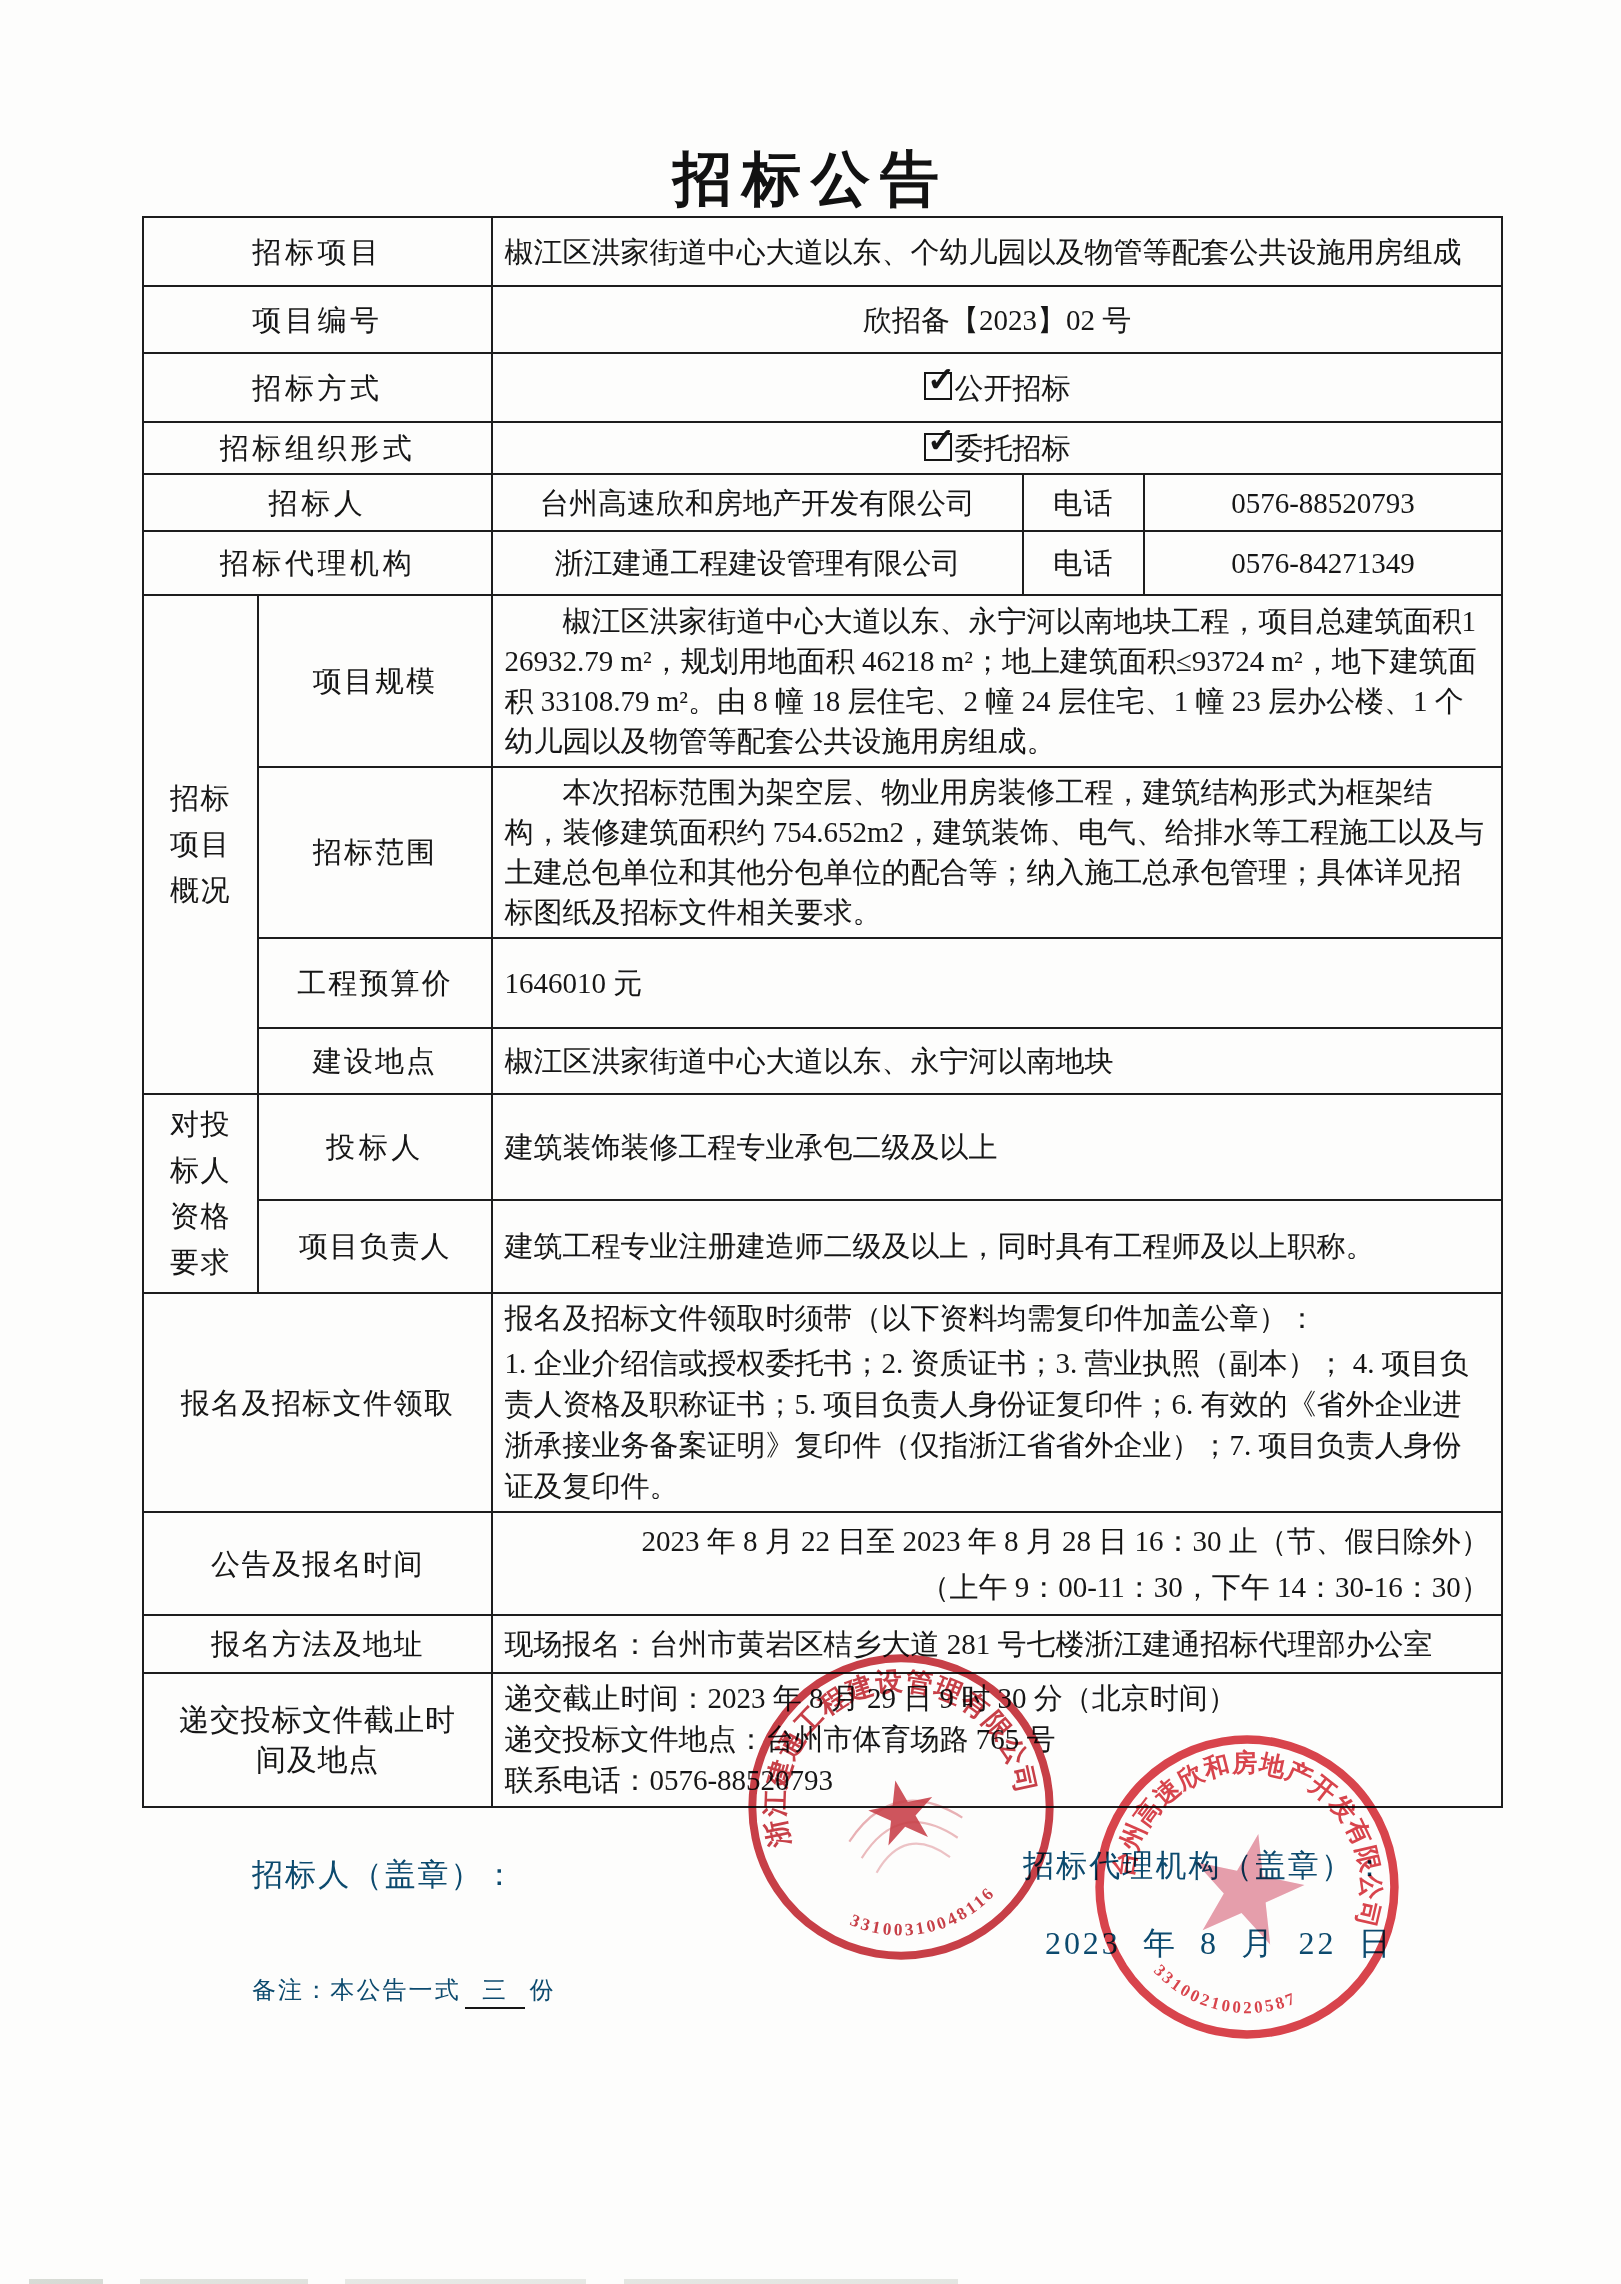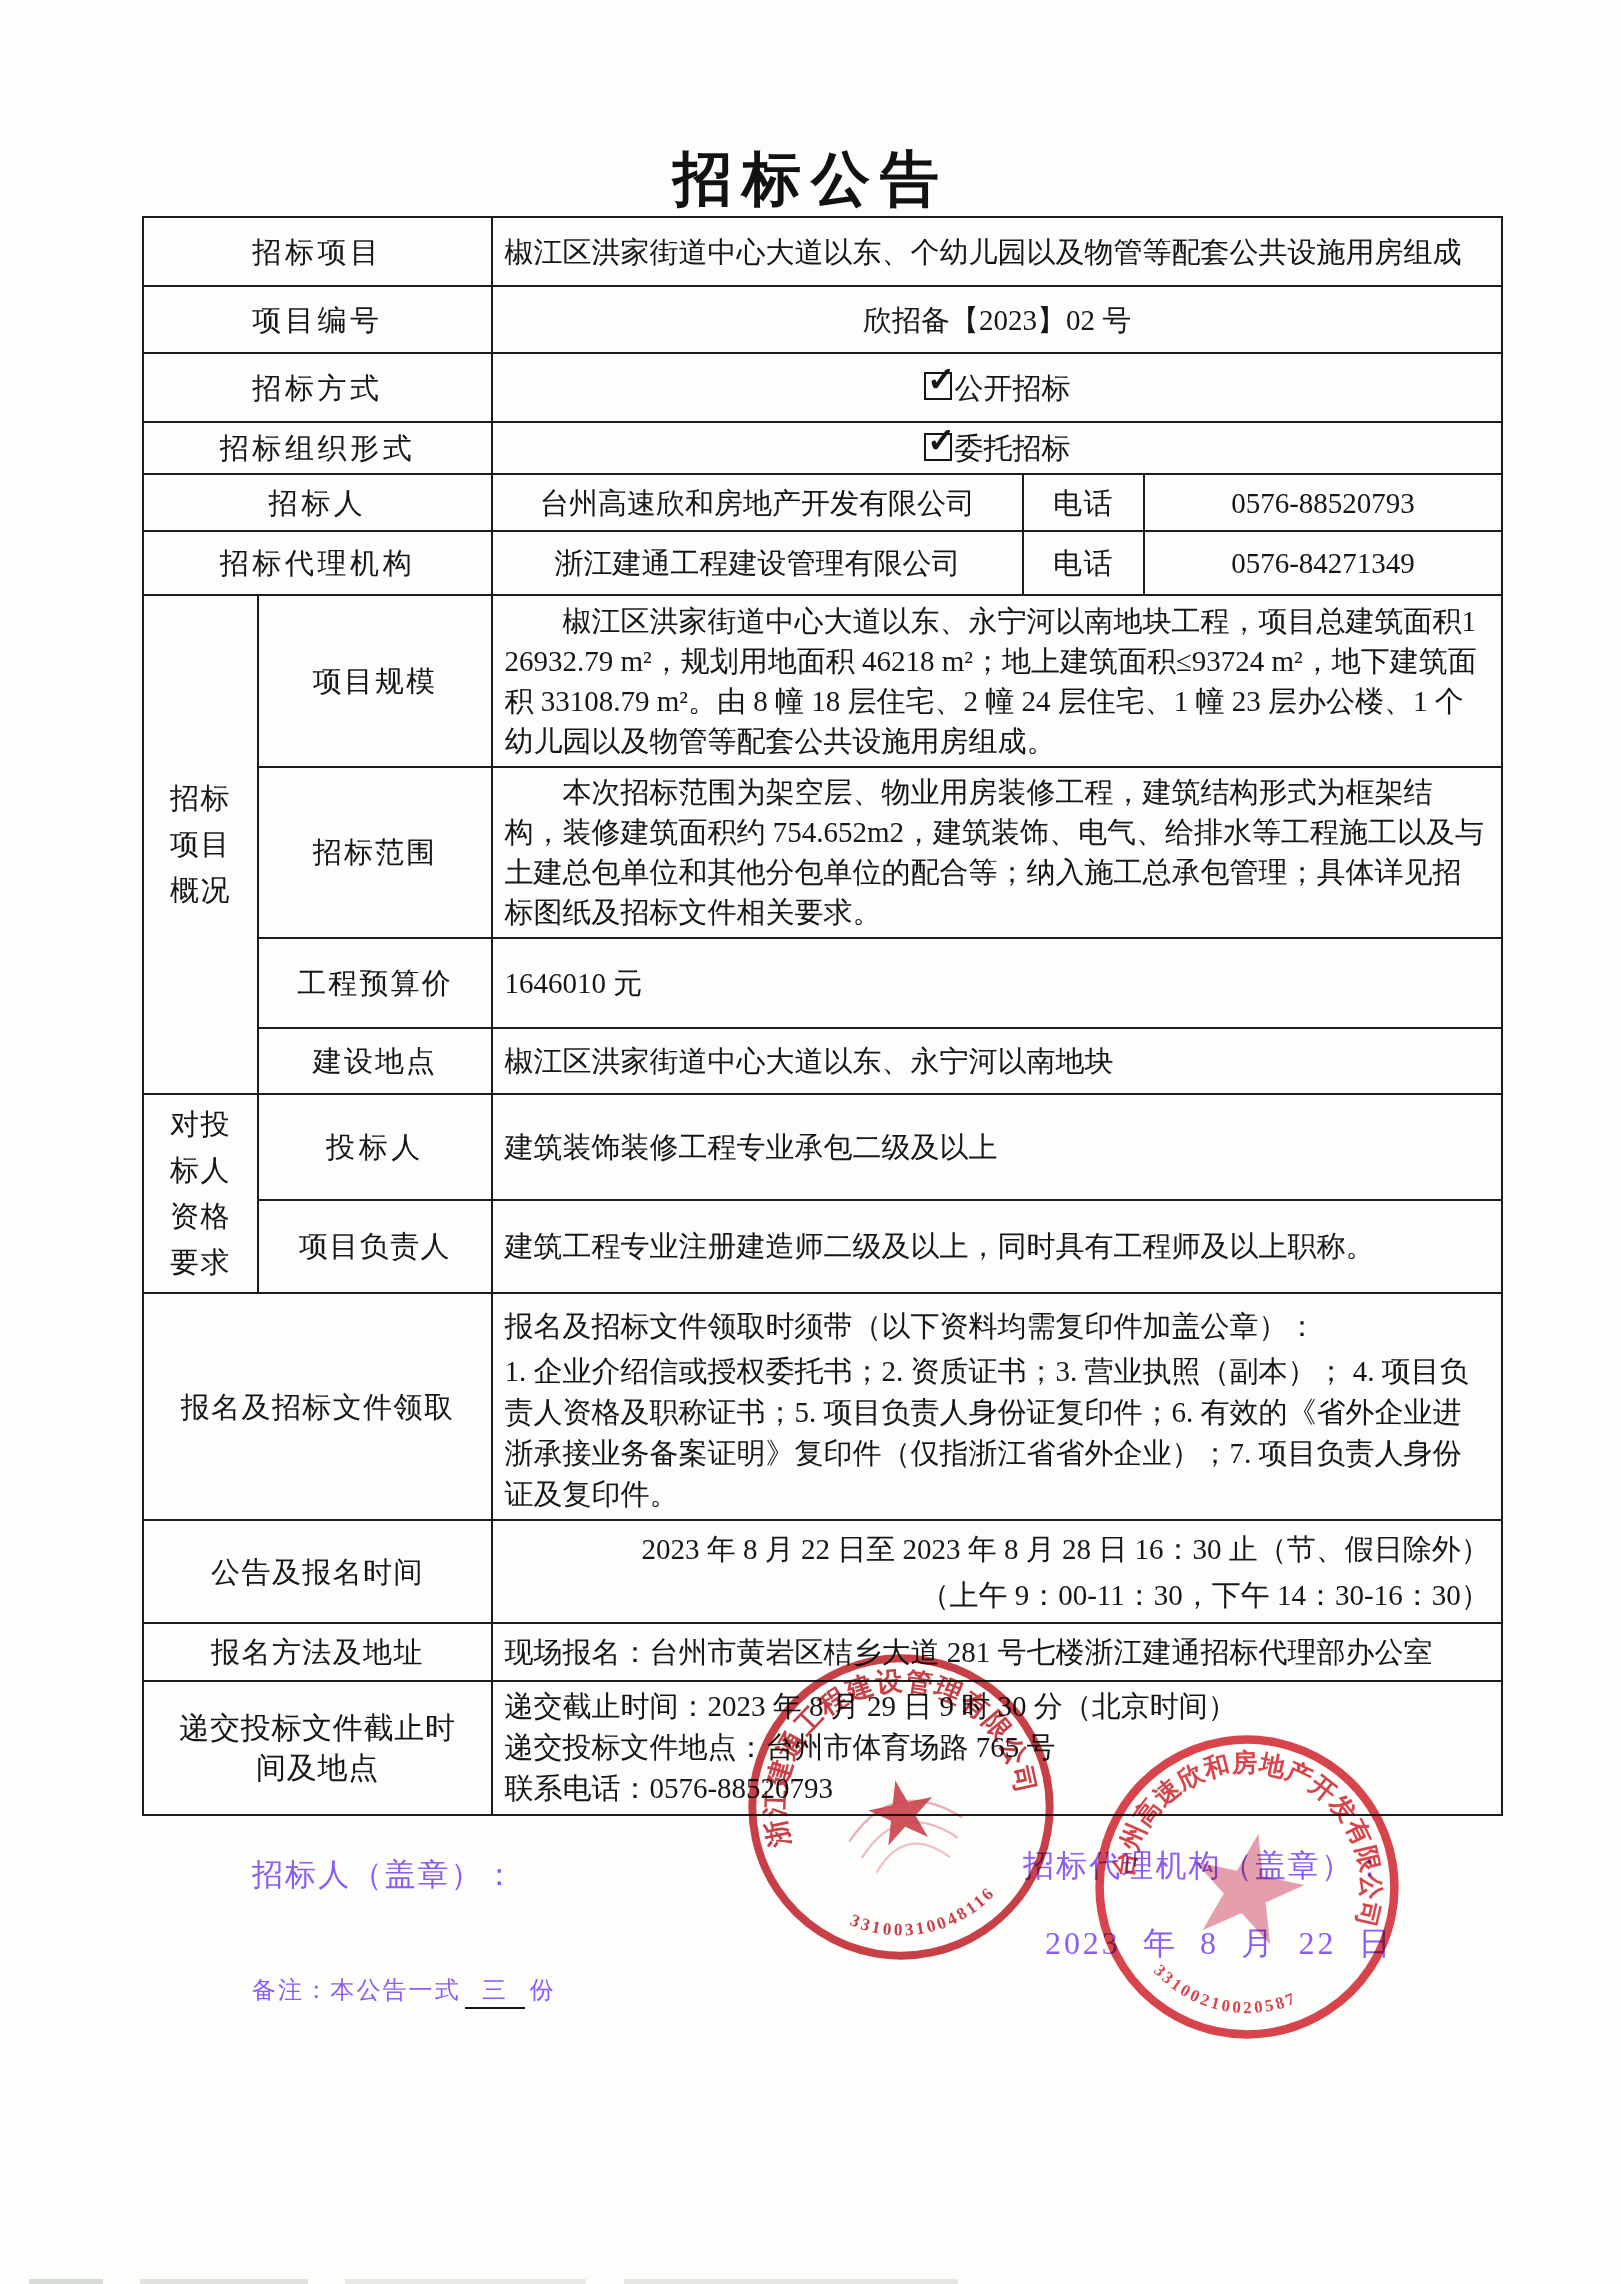--- a/index.html
+++ b/index.html
@@ -56,25 +56,25 @@
     width:24px;height:24px;
     border:2.9px solid #161616;
     vertical-align:-2.9px;
     margin-right:2.9px;
   }
   .cbx .tick{
     position:absolute;left:1.4px;top:-11.4px;
     font-size:34px;font-weight:700;line-height:34px;
     color:#161616;
   }
-  .collect-intro{line-height:41px;margin-top:8px;}
+  .collect-intro{line-height:41px;}
   .collect-items{line-height:41px;margin-top:4.3px;}
   .ann-line{display:block;text-align:right;line-height:46px;}
   .dl-line{display:block;line-height:41px;}
-  .footer-item{position:absolute;font-size:31px;letter-spacing:2.1px;color:#8b5cf6;}
+  .footer-item{position:absolute;font-size:31px;letter-spacing:2.1px;color:#0c4a6e;}
   #seal-left{left:252px;top:1854px;}
   #seal-right{left:1023px;top:1845px;}
   #sign-date{left:1045px;top:1922px;font-size:32px;word-spacing:11.4px;letter-spacing:2.9px;}
   #note{left:252px;top:1974px;font-size:24px;}
   #note .count{
     display:inline-block;
     border-bottom:2.9px solid #161616;
     padding:0 17px 1.4px 17px;
     margin:0 4.3px;
   }

